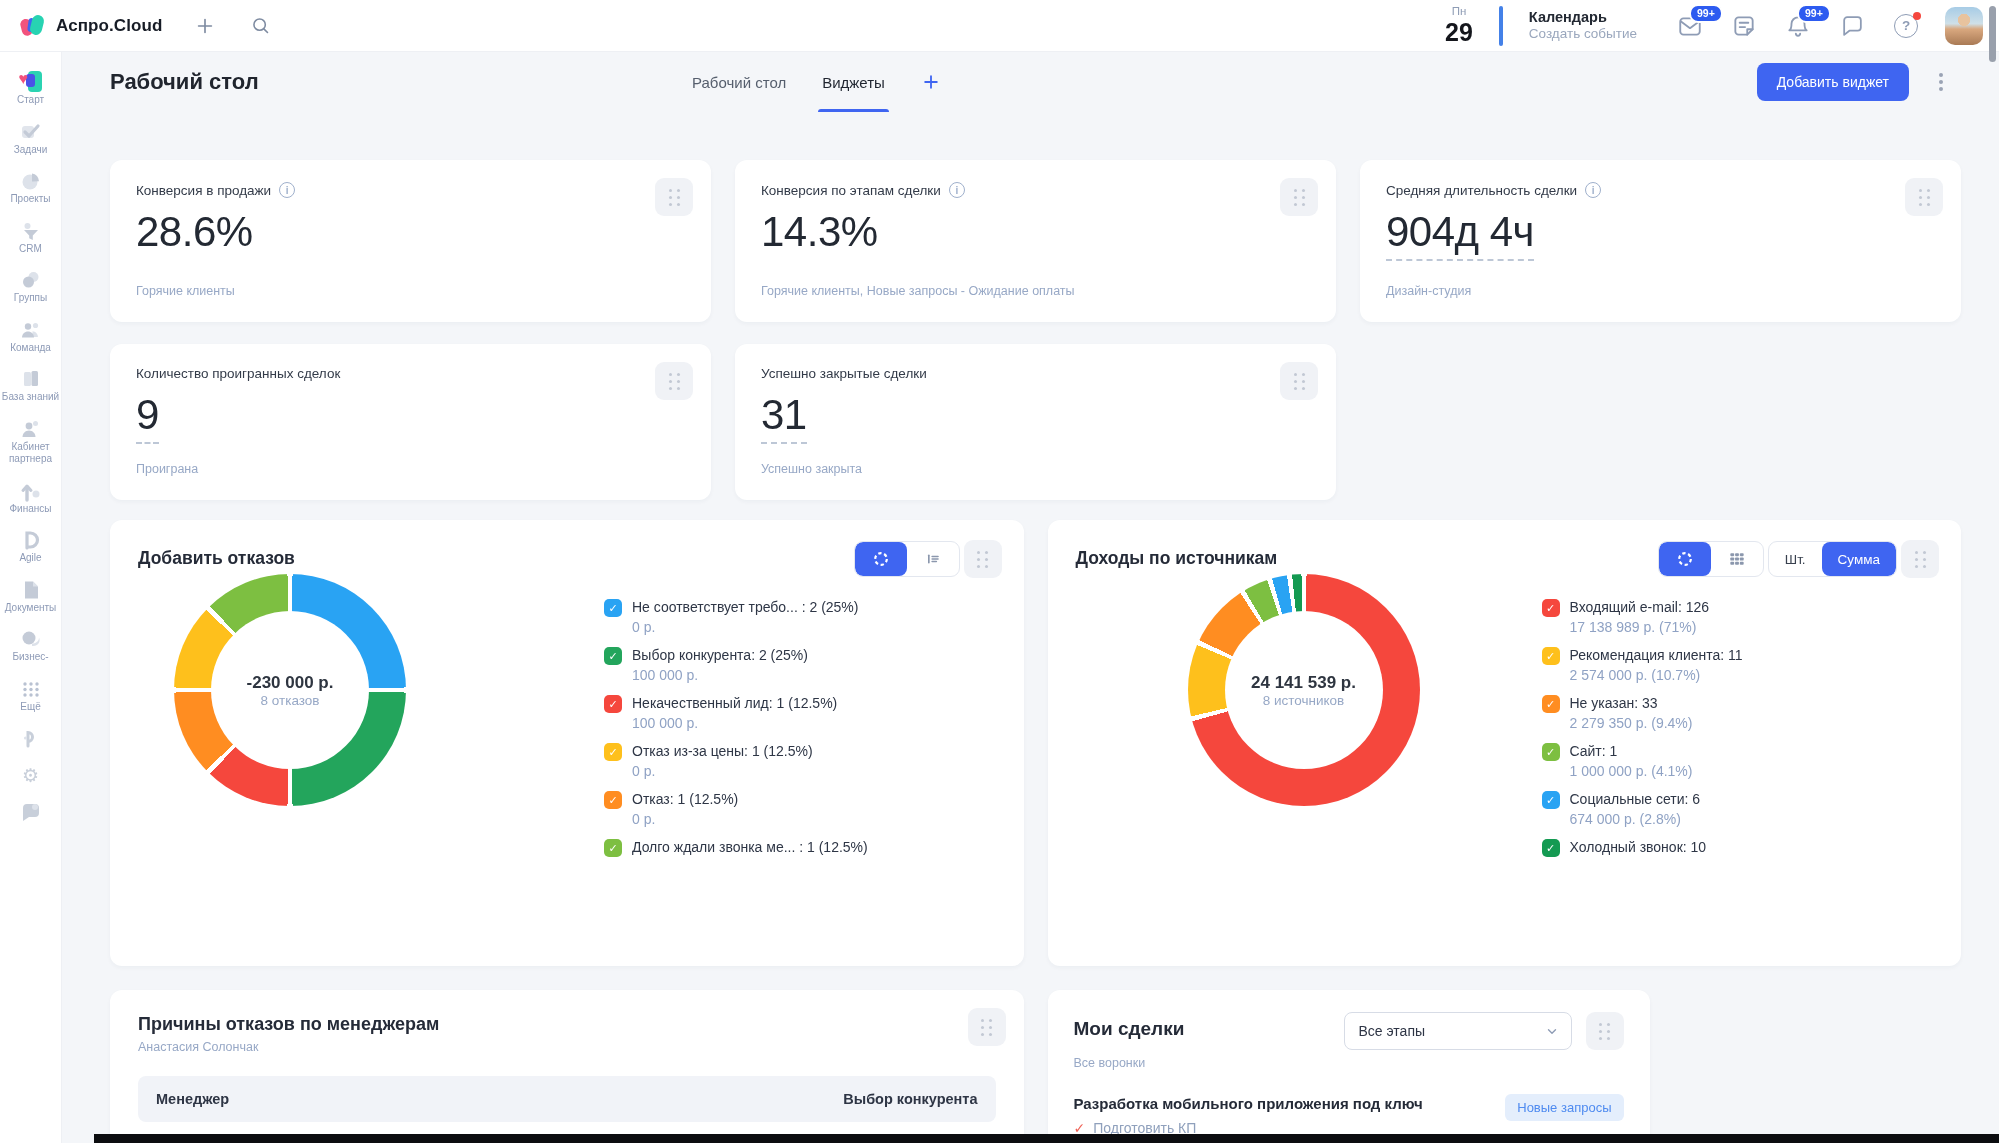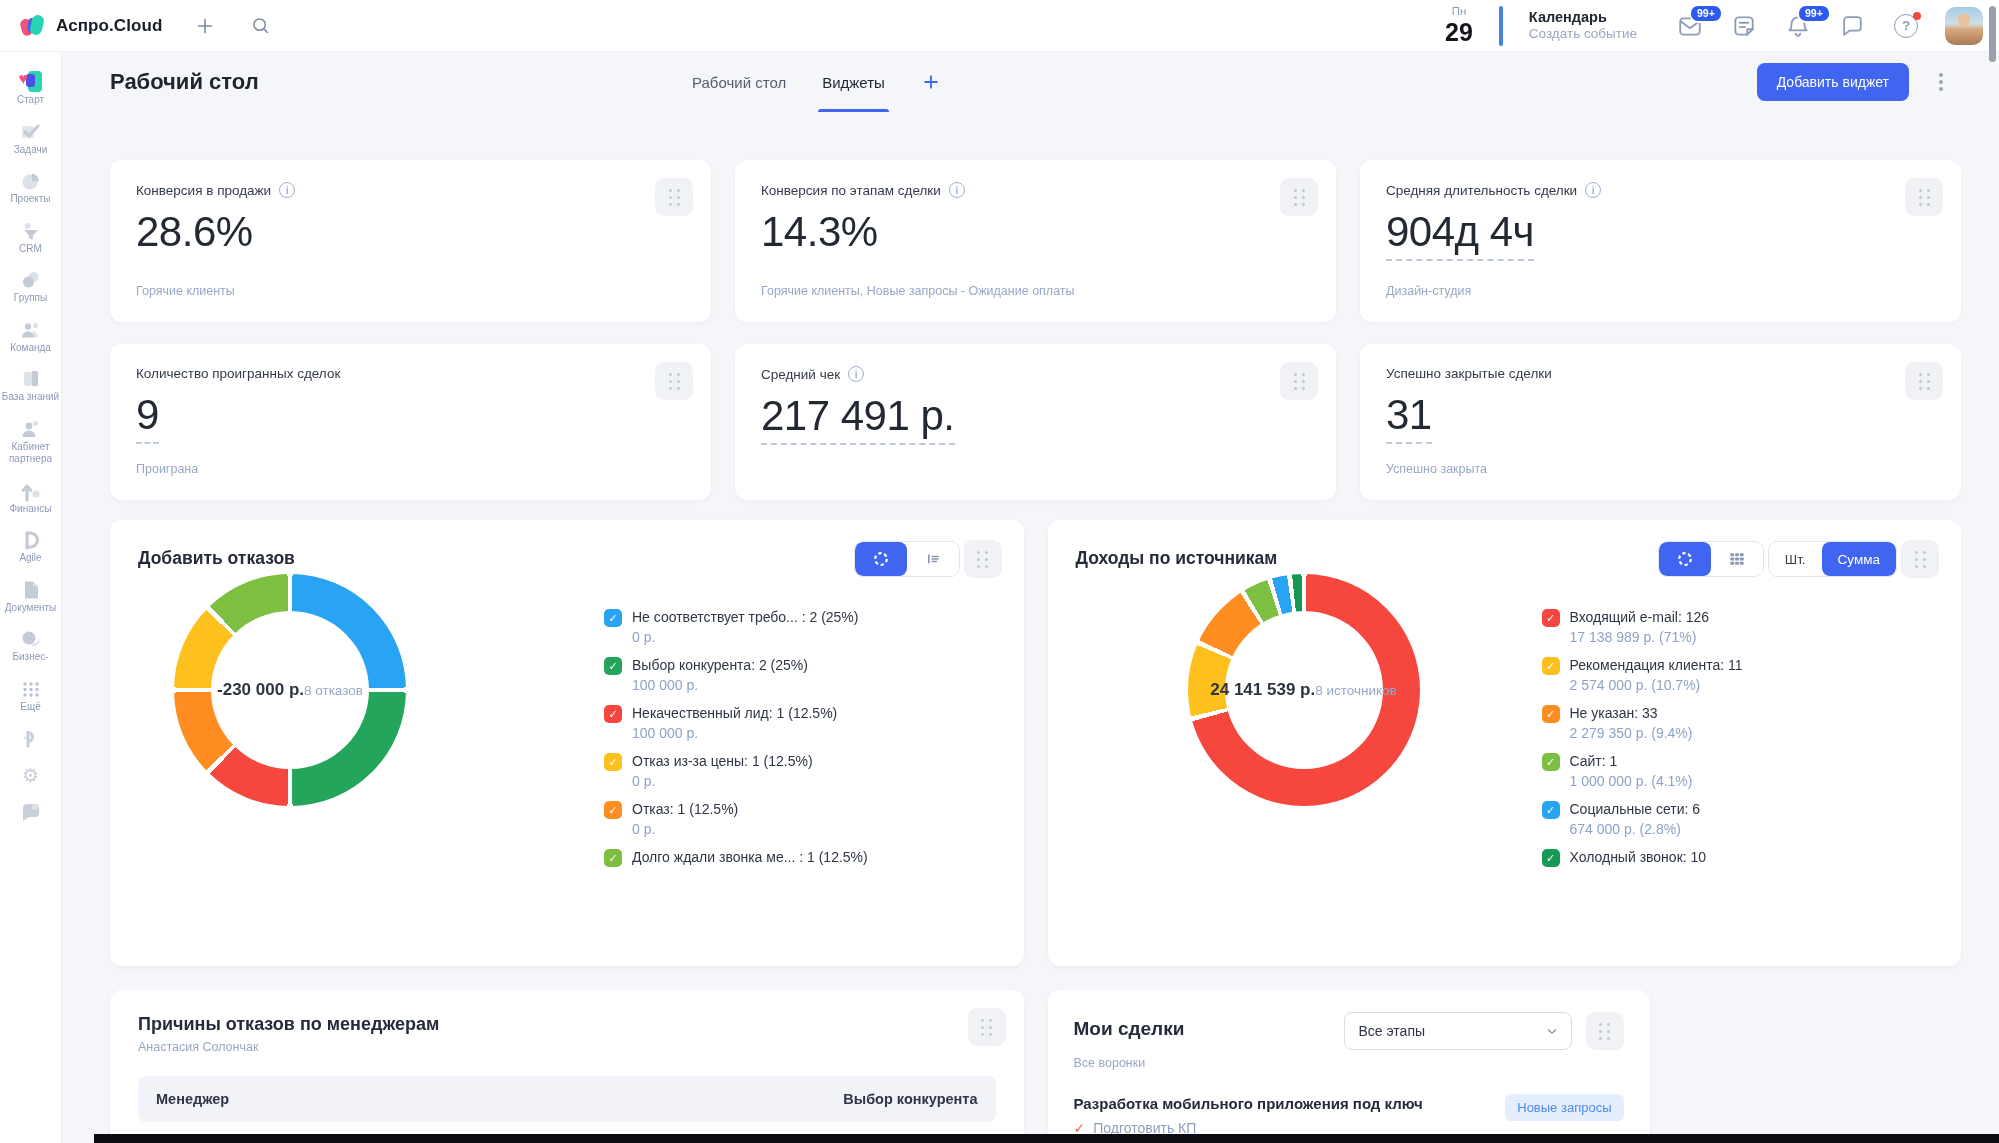--- a/index.html
+++ b/index.html
@@ -77,24 +77,24 @@
   .chart-card { width:913.5px; height:446px; }
   .chart-title { position:absolute; left:28px; top:28px; font-size:17.5px; font-weight:bold; color:#252b38; }
   .chart-controls { position:absolute; top:20px; right:22px; display:flex; align-items:center; gap:4px; }
   .seg { display:flex; border:1px solid #e3e7ef; border-radius:9px; background:#fff; overflow:hidden; height:36px; }
   .sbtn { width:52px; height:34px; display:flex; align-items:center; justify-content:center; cursor:pointer; }
   .sbtn.active { background:#3f65f1; border-radius:8px; }
   .tbtn { padding:0 16px; height:34px; display:flex; align-items:center; font-size:13.5px; color:#39414f; cursor:pointer; }
   .tbtn.active { background:#3f65f1; color:#fff; border-radius:8px; }
   .donut { position:absolute; width:232px; height:232px; border-radius:50%; top:54px; }
   .donut .hole { position:absolute; inset:37px; background:#fff; border-radius:50%; }
-  .donut-center { position:absolute; inset:0; display:flex; align-items:center; justify-content:center; text-align:center; }
+  .donut-center { position:absolute; inset:0; display:flex; flex-direction:column; align-items:center; justify-content:center; text-align:center; }
   .dc-value { font-size:17px; font-weight:bold; color:#2e3540; }
   .dc-sub { font-size:13.5px; color:#97a8c6; margin-top:0; }
-  .legend { position:absolute; left:494px; top:88px; width:390px; }
+  .legend { position:absolute; left:494px; top:78px; width:390px; }
   .legend-item { display:flex; gap:10px; margin-bottom:9px; cursor:pointer; }
   .lcheck { flex:0 0 18px; width:18px; height:18px; border-radius:5px; margin-top:1px; display:flex; align-items:center; justify-content:center; color:#fff; font-size:11px; font-weight:bold; }
   .lcheck::after { content:"✓"; }
   .llabel { font-size:14px; color:#2e3646; line-height:19px; }
   .lamount { font-size:14px; color:#8fa2c4; line-height:19px; margin-top:1px; min-height:10px; }
 
   
   .managers-card { width:913.5px; height:240px; padding:24px 28px; }
   .mc-title { font-size:18px; font-weight:bold; color:#252b38; }
   .mc-sub { font-size:12.5px; color:#97a8c6; margin-top:5px; }
@@ -403,31 +403,20 @@
       </div>
     </div>
 
     <div class="row row2 mt20">
       <div class="card kpi">
         <div class="kpi-head">
             <span class="kpi-title">Количество проигранных сделок</span>
           </div>
         <div class="kpi-value"><span class="val u">9</span></div>
         <div class="kpi-sub">Проиграна</div>
-        <div class="drag-handle">
-            <span class="dh-dots"></span>
-          </div>
-      </div>
-      <div class="card kpi">
-        <div class="kpi-head">
-            <span class="kpi-title">Средний чек</span>
-            <span class="info-ic"></span>
-          </div>
-        <div class="kpi-value"><span class="val u">217 491 р.</span></div>
-        <div class="kpi-sub"></div>
         <div class="drag-handle">
             <span class="dh-dots"></span>
           </div>
       </div>
       <div class="card kpi">
         <div class="kpi-head">
             <span class="kpi-title">Успешно закрытые сделки</span>
           </div>
         <div class="kpi-value"><span class="val u">31</span></div>
         <div class="kpi-sub">Успешно закрыта</div>

